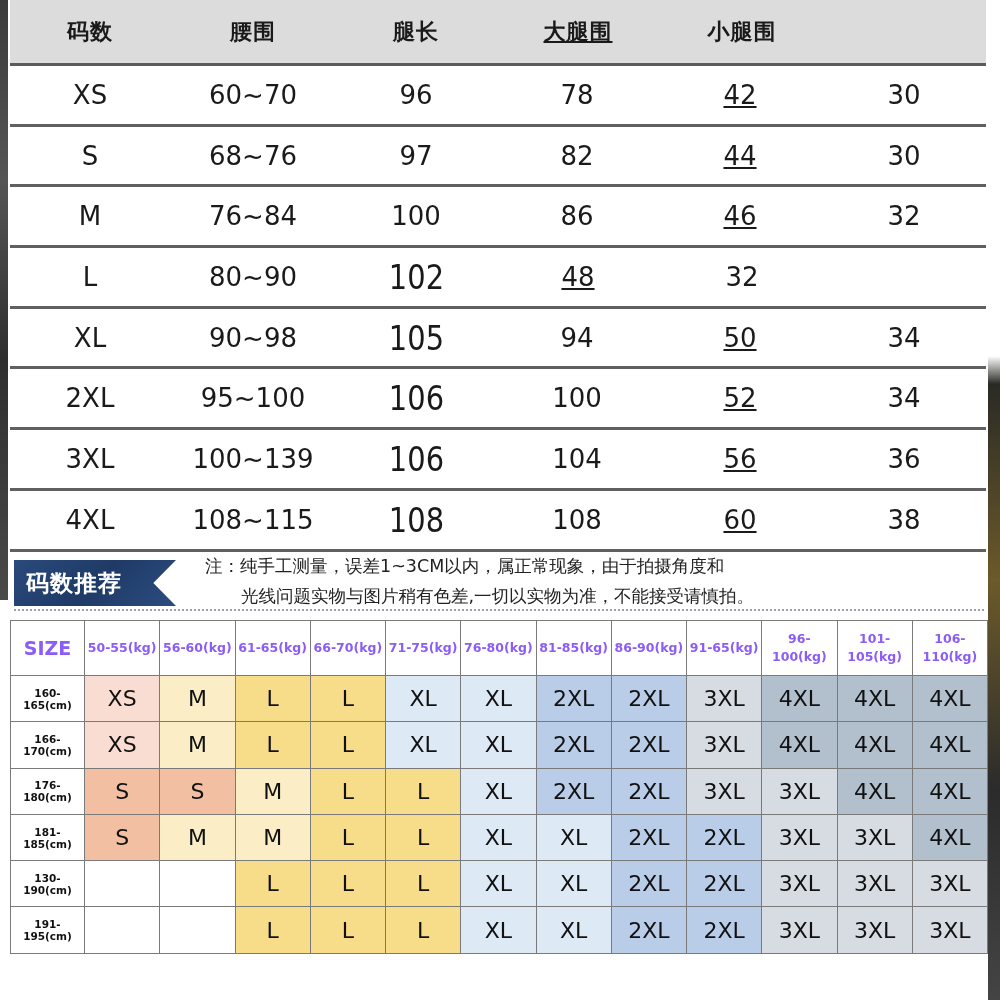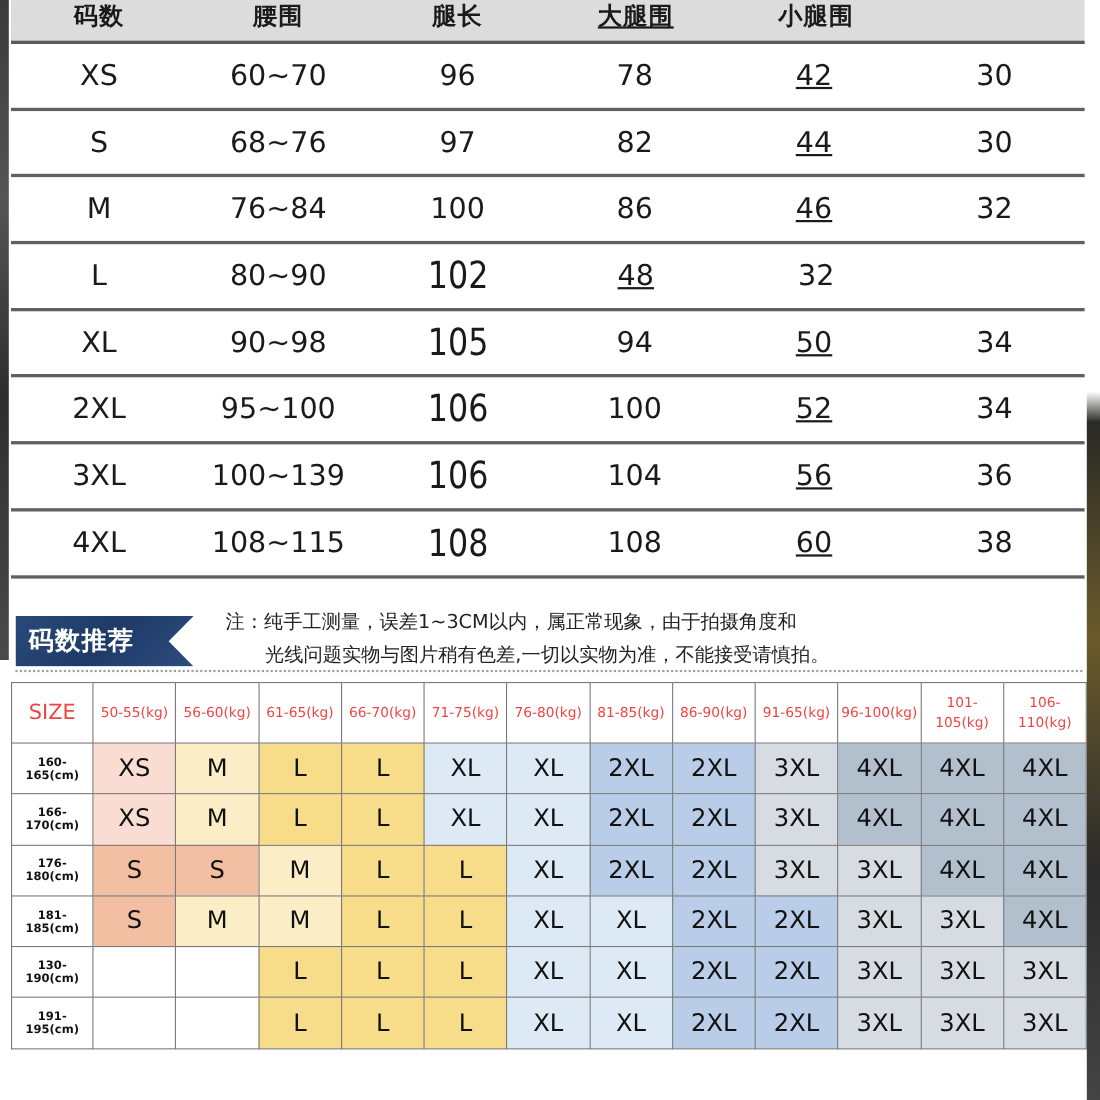--- a/index.html
+++ b/index.html
@@ -6,21 +6,21 @@
   html, body { width: 1000px; height: 1000px; overflow: hidden; background: #ffffff; }
   body { position: relative; font-family: "DejaVu Sans", "Liberation Sans", sans-serif; color: #111; }
 
   .edge-left { position: absolute; left: 0; top: 0; width: 8px; height: 600px;
     background: linear-gradient(180deg, #3a3a3a, #555 30%, #2e2e2e 60%, #4a4a4a); }
   .edge-right { position: absolute; right: 0; top: 300px; width: 12px; height: 700px;
     background: linear-gradient(180deg, #fff 0%, #fff 8%, #2a2a25 12%, #6b5a2a 40%, #2b2b2b 70%, #444 100%); }
 
   
   .measure { position: absolute; left: 10px; top: 0; width: 976px; }
-  .m-head { height: 40px; background: #dcdcdc; display: flex; 
+  .m-head { height: 66px; background: #dcdcdc; display: flex; align-items: center;
     border-bottom: 3px solid #5a5a5a; }
   .m-row { height: 60.7px; display: flex; align-items: center; border-bottom: 3px solid #606060; }
   .m-cell { text-align: center; font-size: 26px; color: #1a1a1a; }
   .m-head .m-cell { font-size: 22px; font-weight: bold; letter-spacing: 1px; }
   .c0 { width: 160px; }
   .c1 { width: 166px; }
   .c2 { width: 160px; }
   .c3 { width: 162px; }
   .c4 { width: 164px; text-decoration: underline; }
   .c5 { width: 164px; }
@@ -35,21 +35,21 @@
   .note { position: absolute; left: 205px; top: 551px; width: 700px; font-size: 17.5px;
     color: #222; line-height: 30px; }
   .note .l2 { padding-left: 36px; }
   .dotline { position: absolute; left: 14px; top: 609px; width: 970px; height: 0;
     border-top: 2px dotted #9aa0a8; }
 
   
   .grid { position: absolute; left: 10px; top: 620px; width: 977px; border-collapse: collapse;
     table-layout: fixed; }
   .grid td, .grid th { border: 1px solid #7a7a7a; text-align: center; vertical-align: middle; }
-  .grid th { height: 55px; font-size: 12.5px; font-weight: normal; color: #ef4444; background: #fff;
+  .grid th { height: 55px; font-size: 12.5px; font-weight: bold; color: #8b5cf6; background: #fff;
     line-height: 18px; }
   .grid th.size { font-size: 19px; }
   .grid td { height: 46.3px; font-size: 22px; color: #111; }
   .grid td.h { font-size: 10.5px; font-weight: bold; background: #fff; }
   .col-size { width: 74px; }
   .col-w { width: 75.25px; }
 </style>
 </head>
 <body>
 

